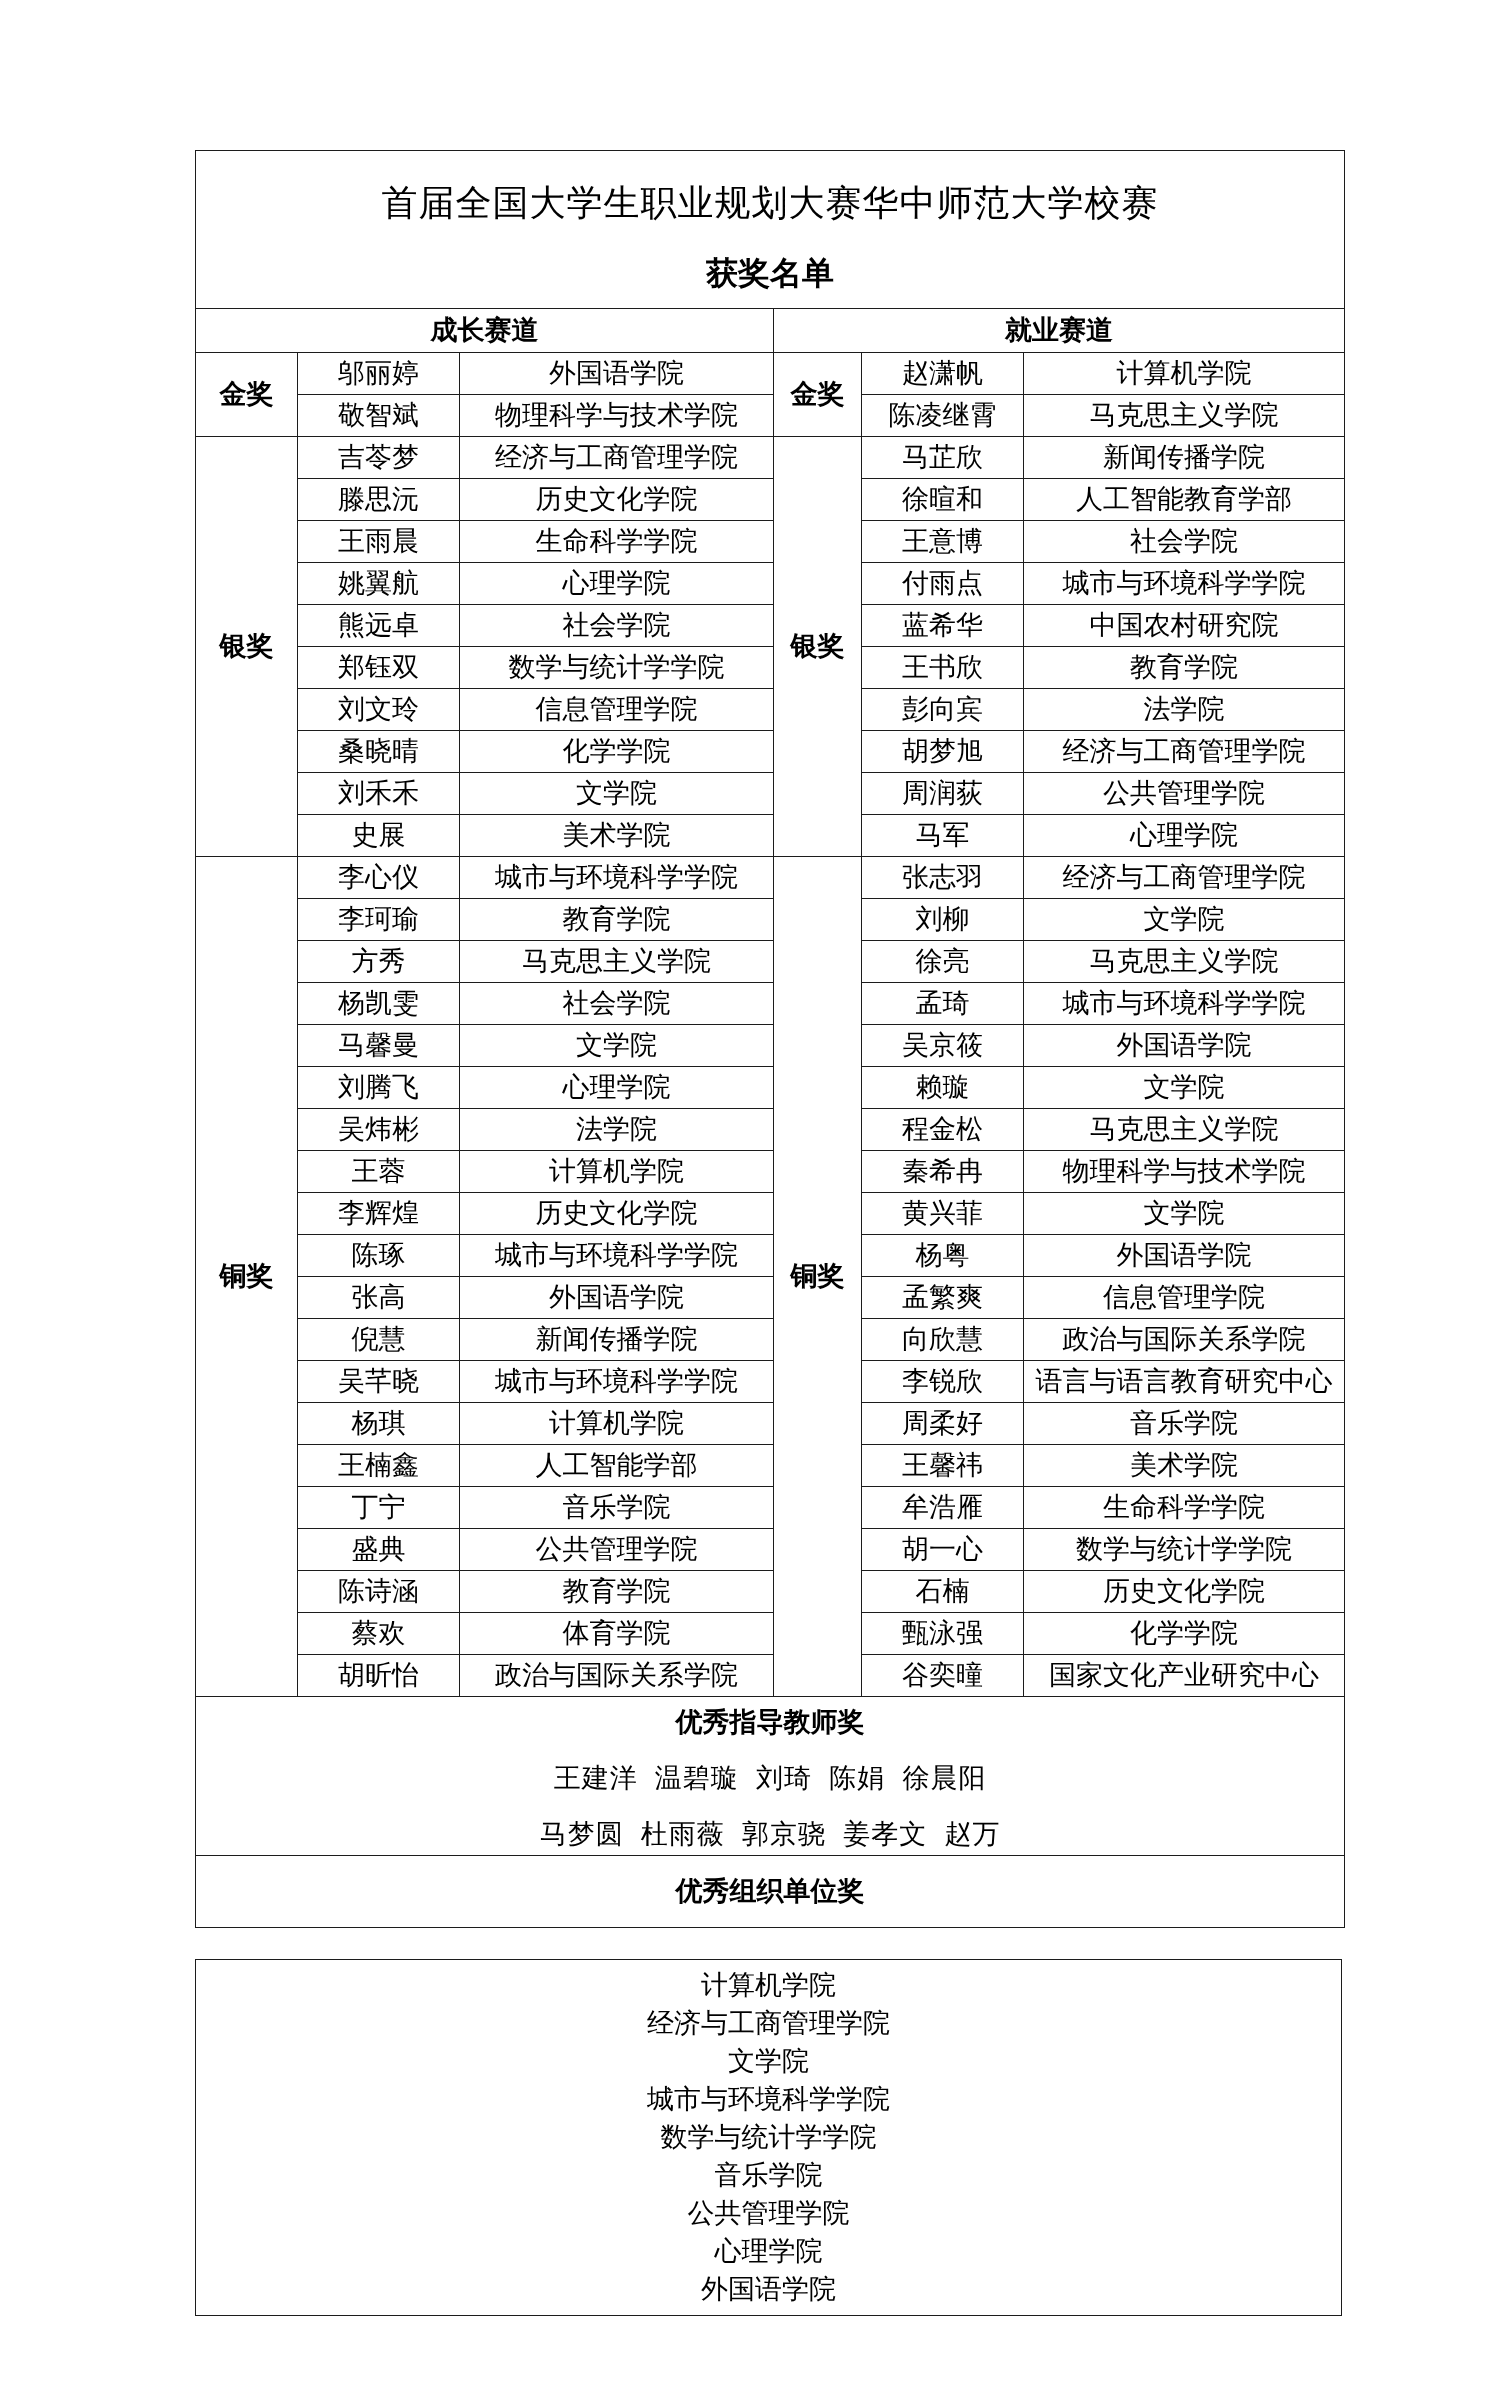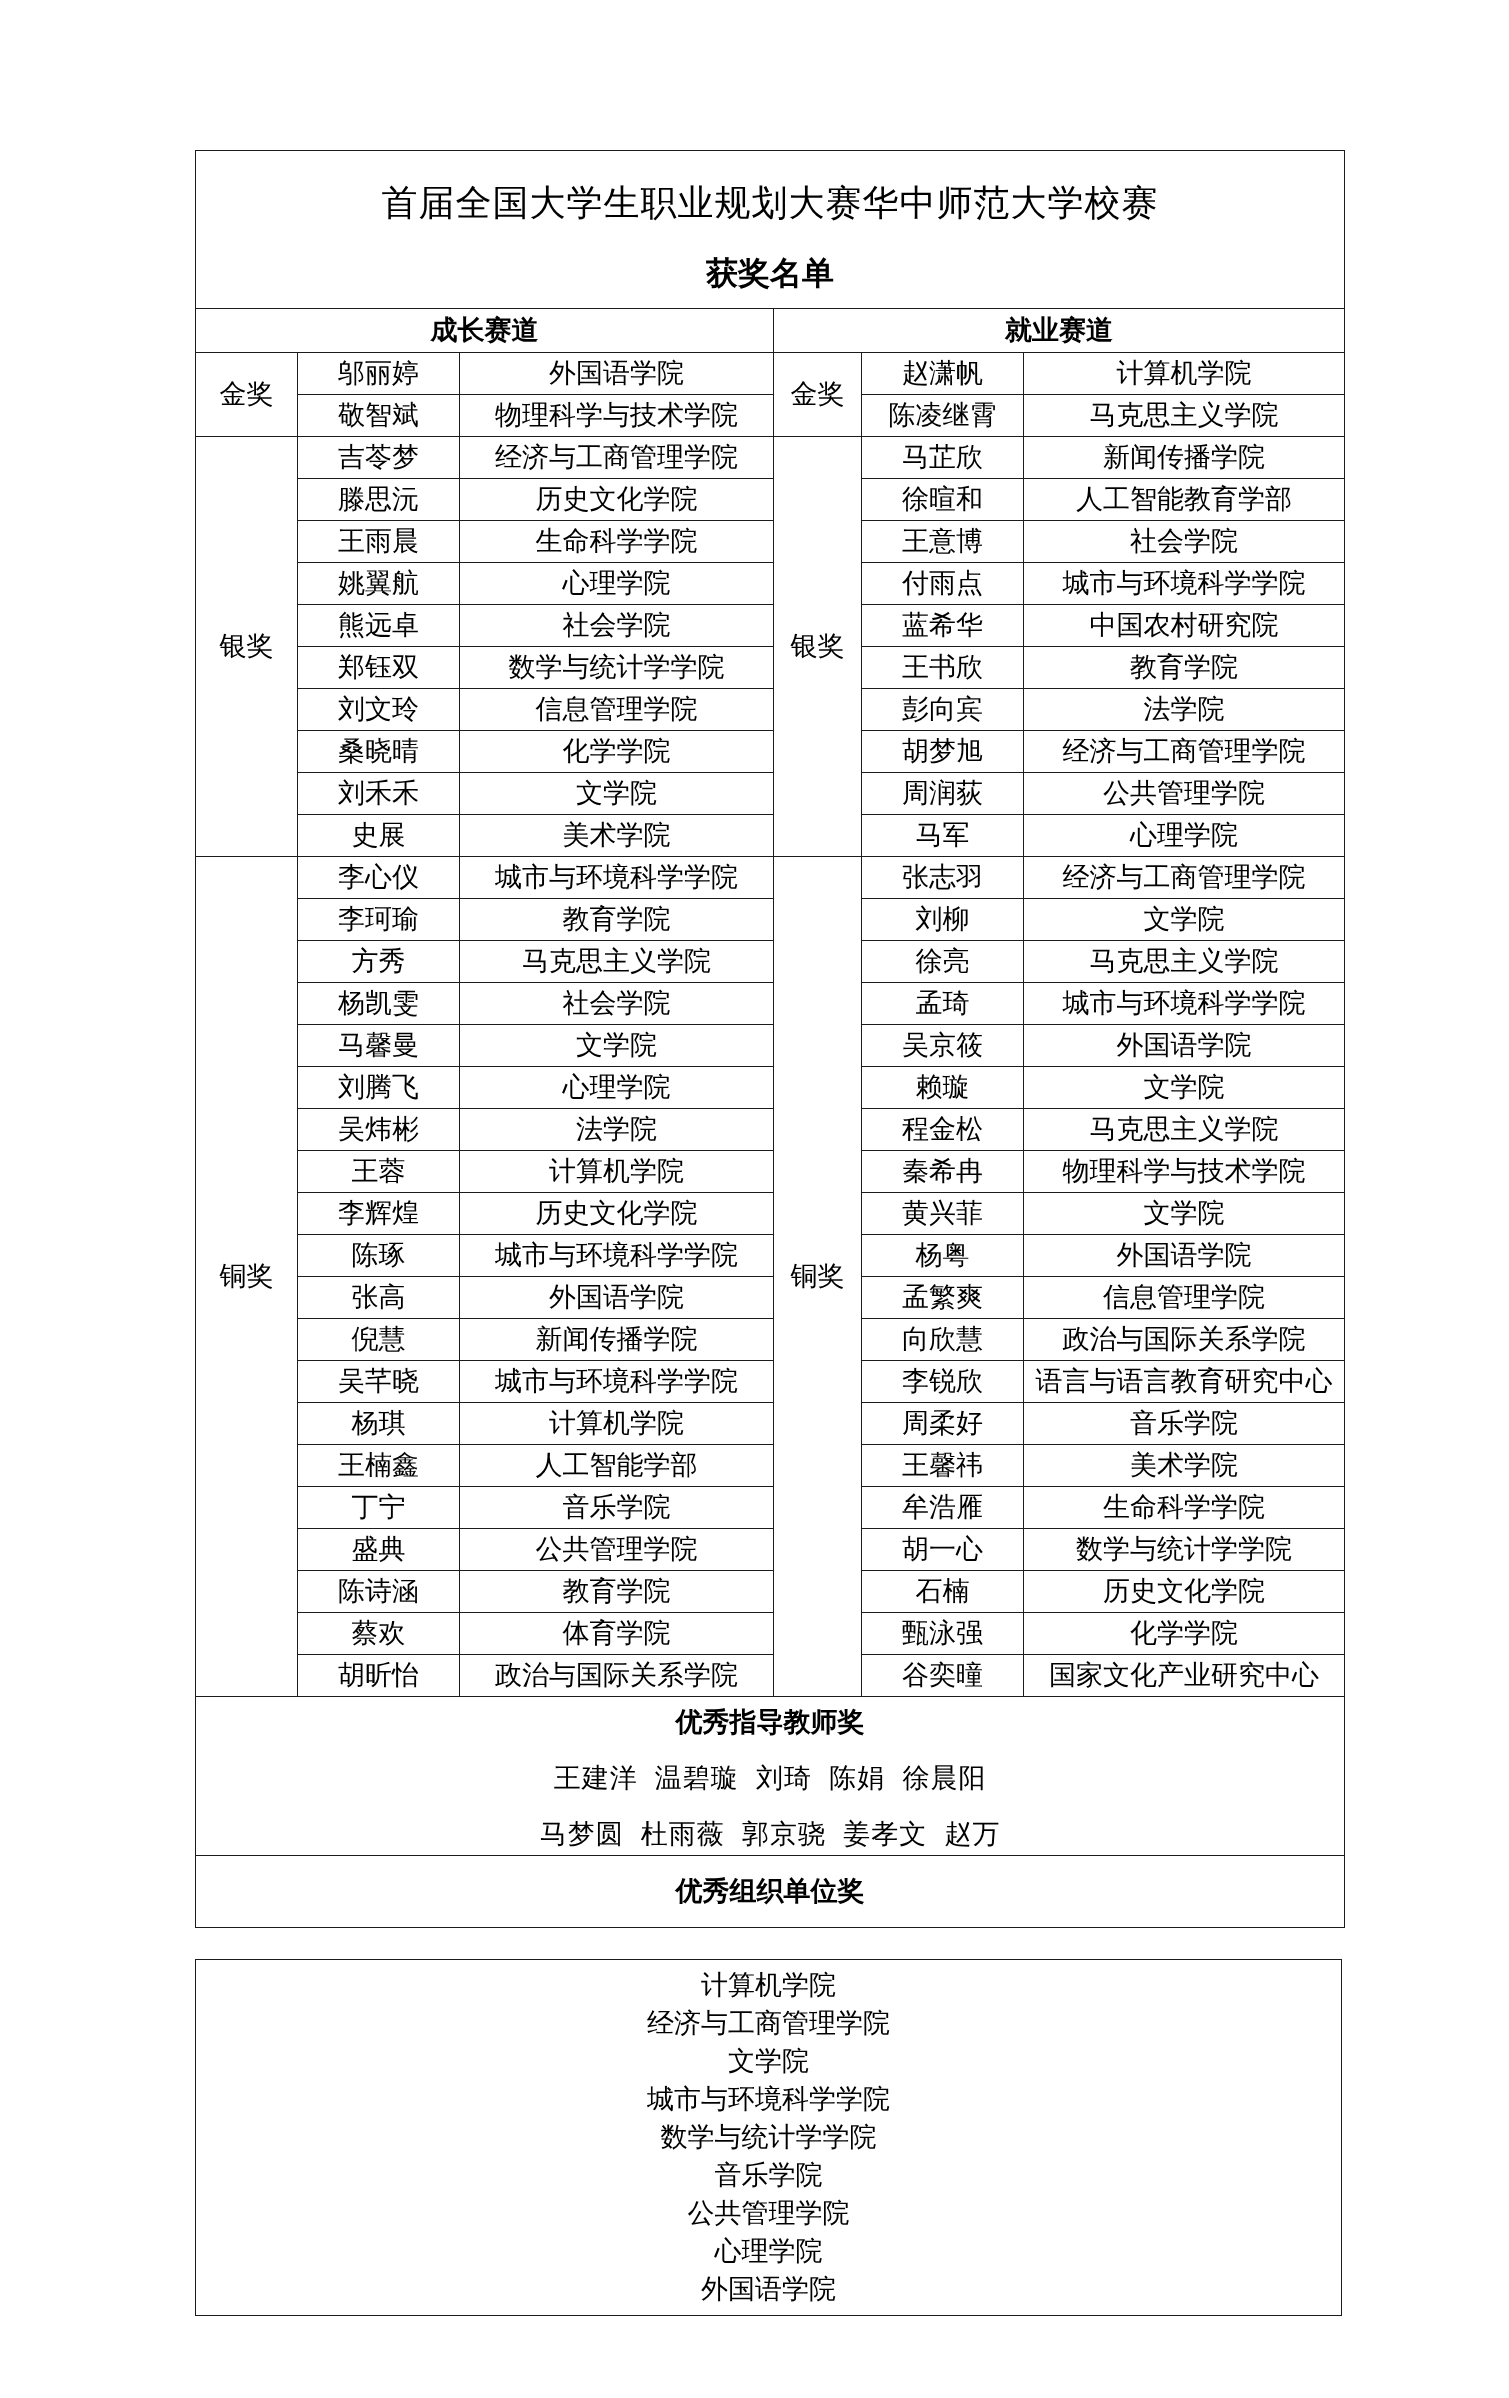--- a/index.html
+++ b/index.html
@@ -54,21 +54,21 @@
   }
   .track-cell {
     height: 43px;
     font-weight: bold;
     margin-top: 17px;
   }
   tr.award-row td {
     height: 41px;
   }
   td.award-label {
-    font-weight: normal;
+    font-weight: bold;
   }
   .teacher-cell {
     height: 127px;
     vertical-align: top;
     font-family: Liberation Mono, monospace;
   }
   .section-title {
     font-weight: bold;
     font-size: 27px;
     line-height: 38px;

